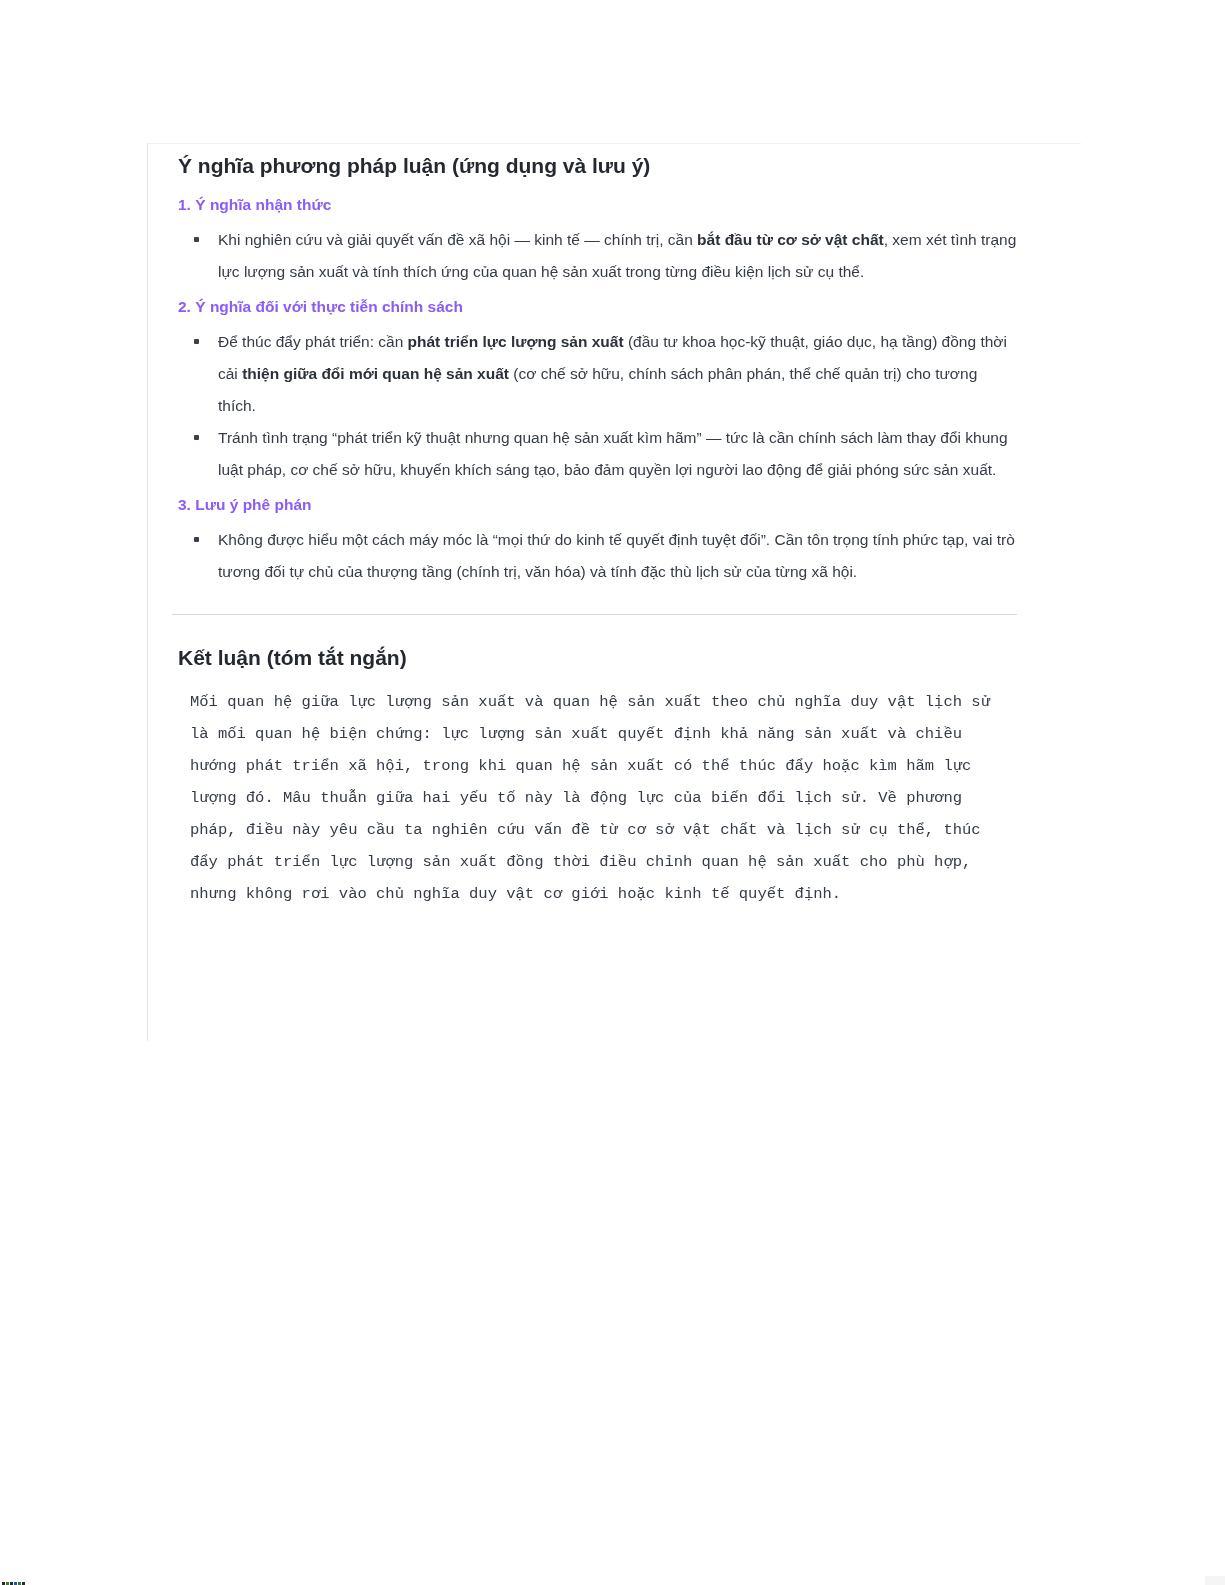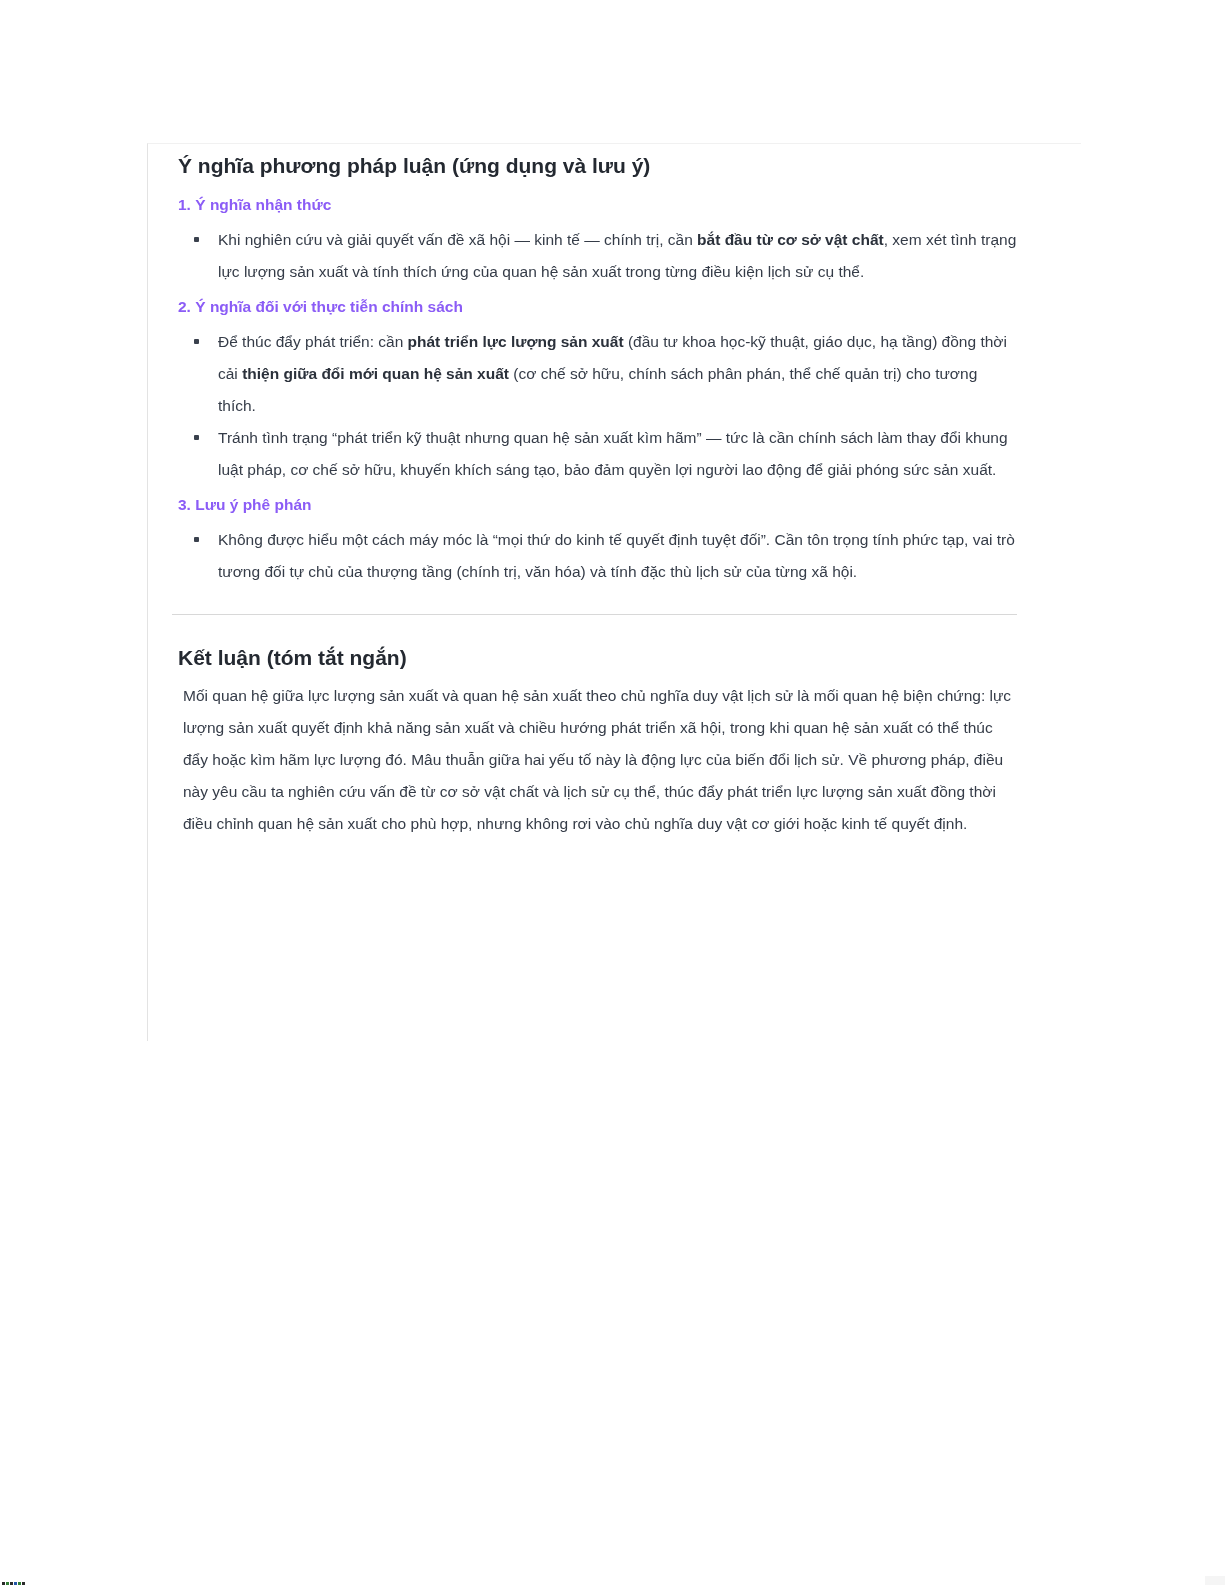--- a/index.html
+++ b/index.html
@@ -66,21 +66,21 @@
     border-radius: 1px;
     background: #3a414d;
   }
   .bullet b { color: #2b313b; }
   hr.section-divider {
     border: none;
     border-top: 1.5px solid #d8d8d8;
     width: 845px;
     margin: 26px 0 27px -6px;
   }
-  .conclusion-text { margin: 5px; }
+  .conclusion-text { margin: 12px; font-family: Liberation Mono, monospace; }
   .corner-artifact {
     position: absolute;
     left: 2px;
     top: 1582px;
     display: flex;
     gap: 1px;
   }
   .corner-artifact span {
     display: block;
     width: 3px;

